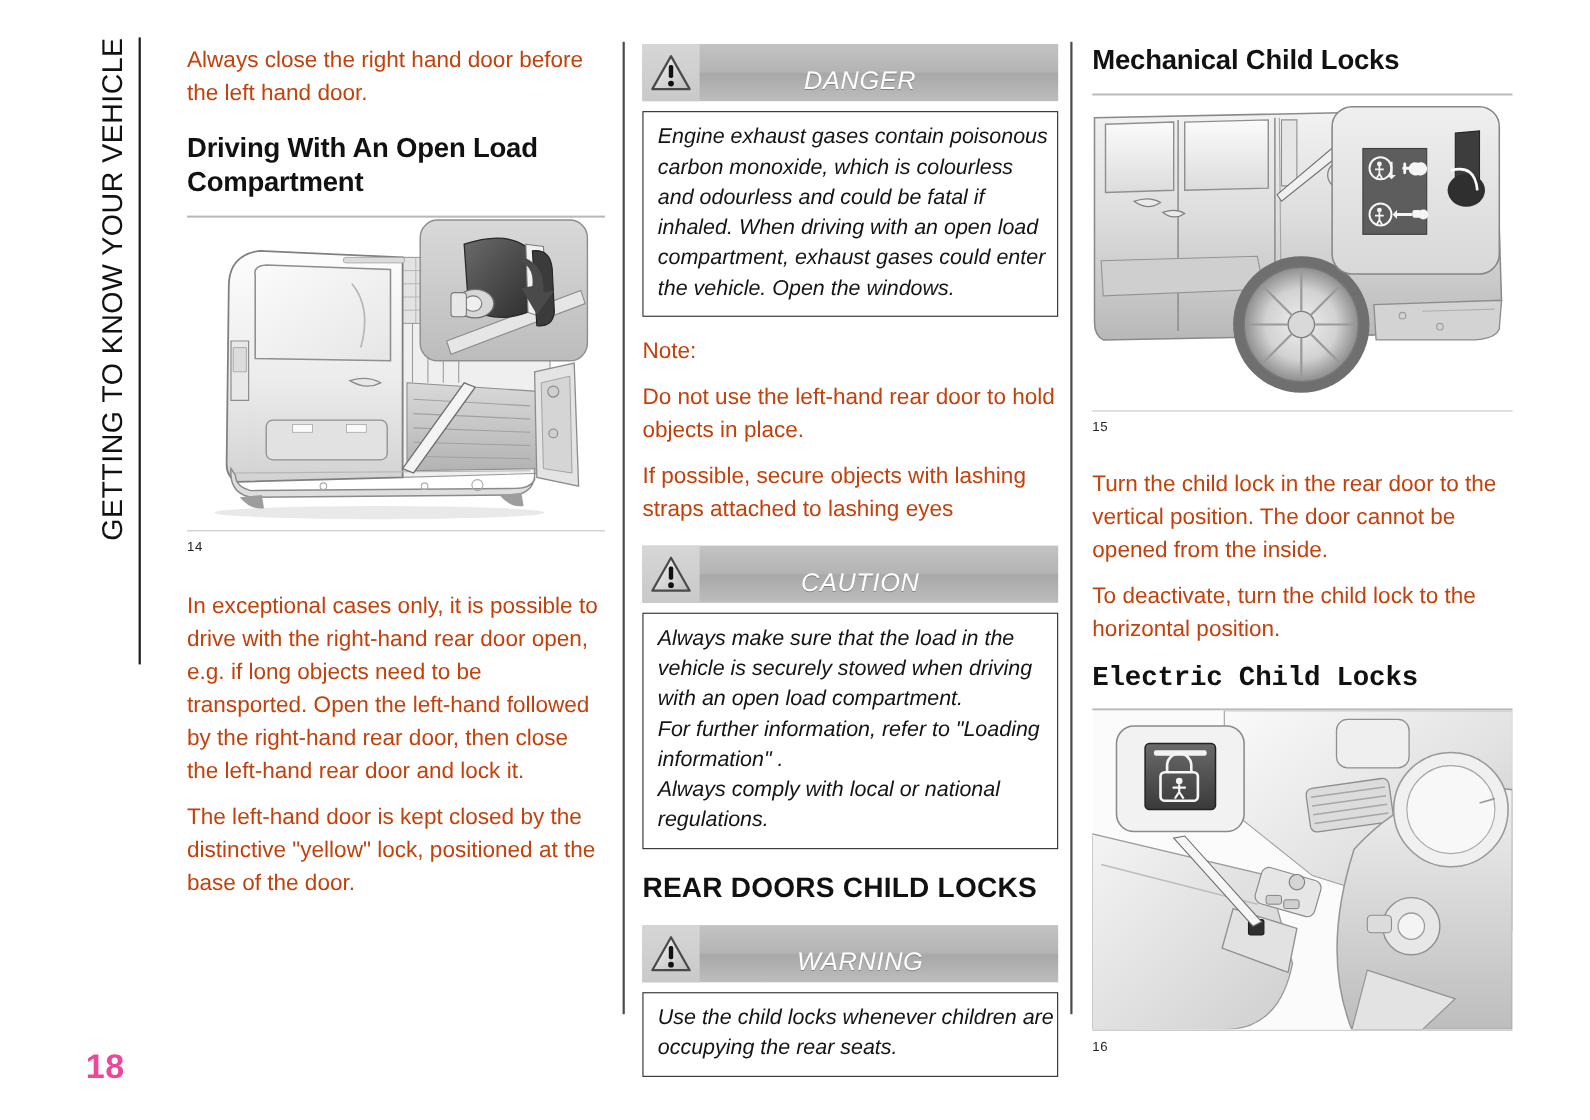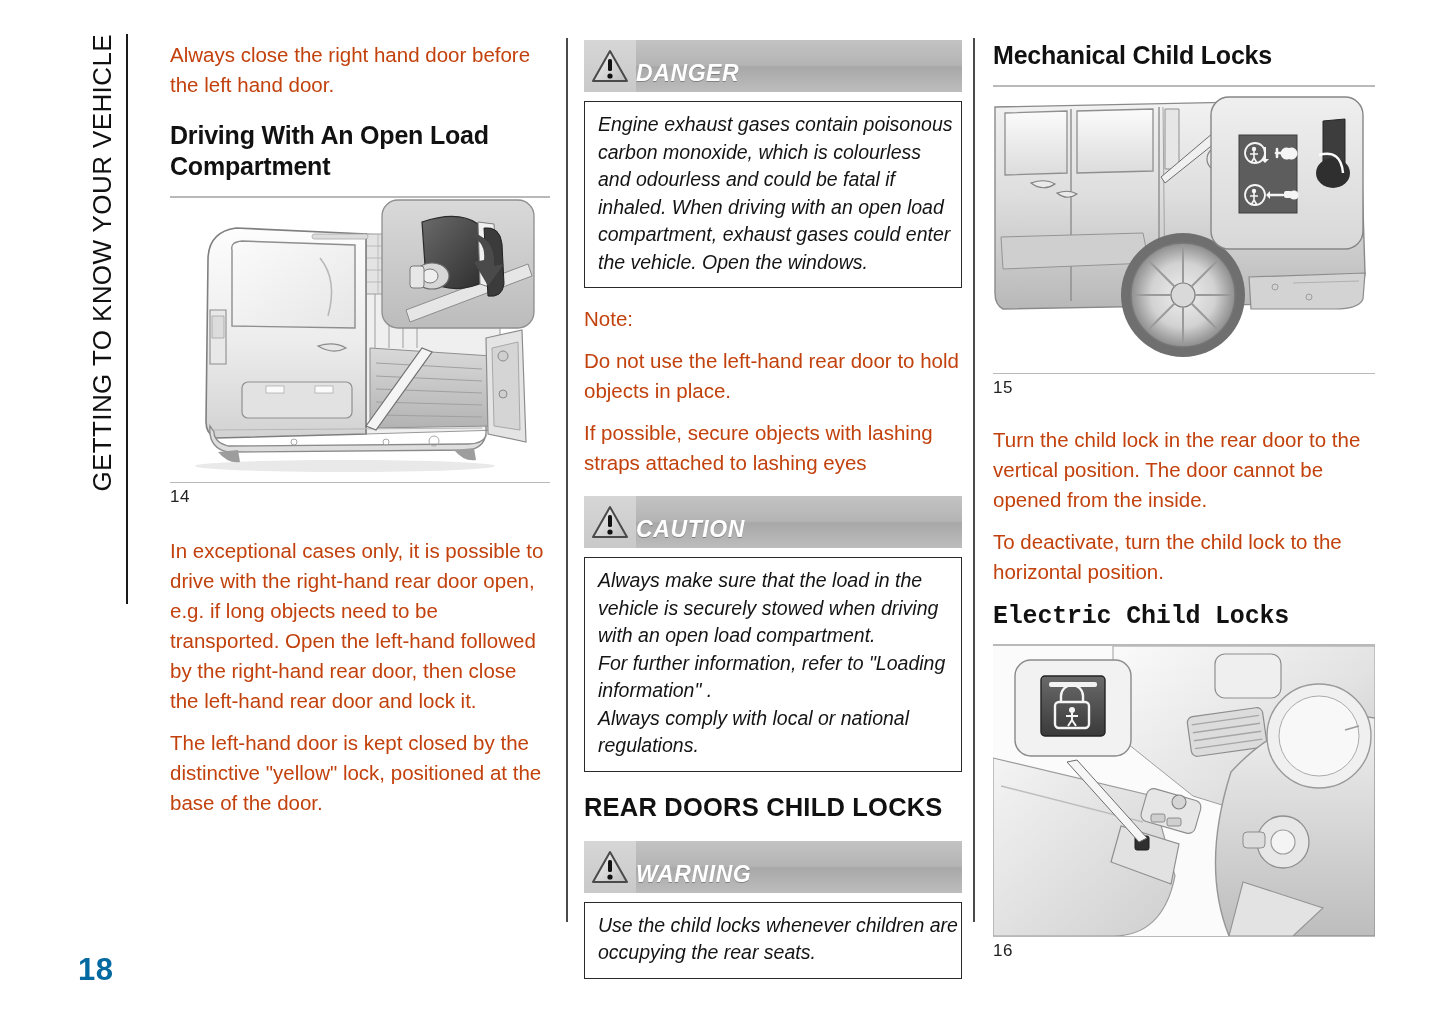--- a/index.html
+++ b/index.html
@@ -50,53 +50,53 @@
     font-size:25px;line-height:31px;font-weight:bold;
     letter-spacing:-0.2px;margin:20px 0 0 0;color:#111;
   }
   h2.section.caps{font-size:25.5px;letter-spacing:0.2px;}
 
   
   .figure{margin-top:14px;}
   .figure .rule{height:1.5px;background:#b9b9b9;width:100%;}
   .figure .art{position:relative;width:100%;background:#fff;overflow:hidden;}
   .figure .cap{
-    font-size:17px;line-height:22px;color:#222;padding-top:3px;letter-spacing:0.5px;
+    font-size:12px;line-height:22px;color:#222;padding-top:3px;letter-spacing:0.5px;
   }
 
   
   .alert-head{
     position:relative;height:52px;margin-top:18px;
     background:linear-gradient(180deg,#c3c3c3 0%,#b4b4b4 48%,#a8a8a8 52%,#bdbdbd 100%);
     display:flex;align-items:center;
   }
   .alert-head .tri-box{
     width:52px;height:52px;flex:0 0 52px;
     background:linear-gradient(180deg,#d6d6d6 0%,#c9c9c9 100%);
     display:flex;align-items:center;justify-content:center;
   }
   .alert-head .title{
-    flex:1;text-align:left;color:#ffffff;
-    font-size:23px;font-weight:bold;font-style:italic;letter-spacing:0.6px;
+    flex:1;text-align:center;color:#ffffff;
+    font-size:23px;font-weight:normal;font-style:italic;letter-spacing:0.6px;
     padding-right:34px;
     text-shadow:0 1px 0 rgba(90,90,90,.55);
     margin-top:15px;
   }
   .alert-body{
     border:1.5px solid #2a2a2a;background:#fff;
     padding:9px 3px 11px 13px;margin-top:9px;
   }
   .alert-body p{
     font-size:19.5px;line-height:27.5px;font-style:italic;color:#141414;
   }
 
   
   .page-number{
     position:absolute;left:78px;top:952px;
-    font-size:31px;font-weight:bold;color:#0369a1;letter-spacing:0.5px;
+    font-size:31px;font-weight:bold;color:#ec4899;letter-spacing:0.5px;
   }
 
   
   svg{display:block;}
 </style>
 </head>
 <body>
 
 <div class="page">
 

